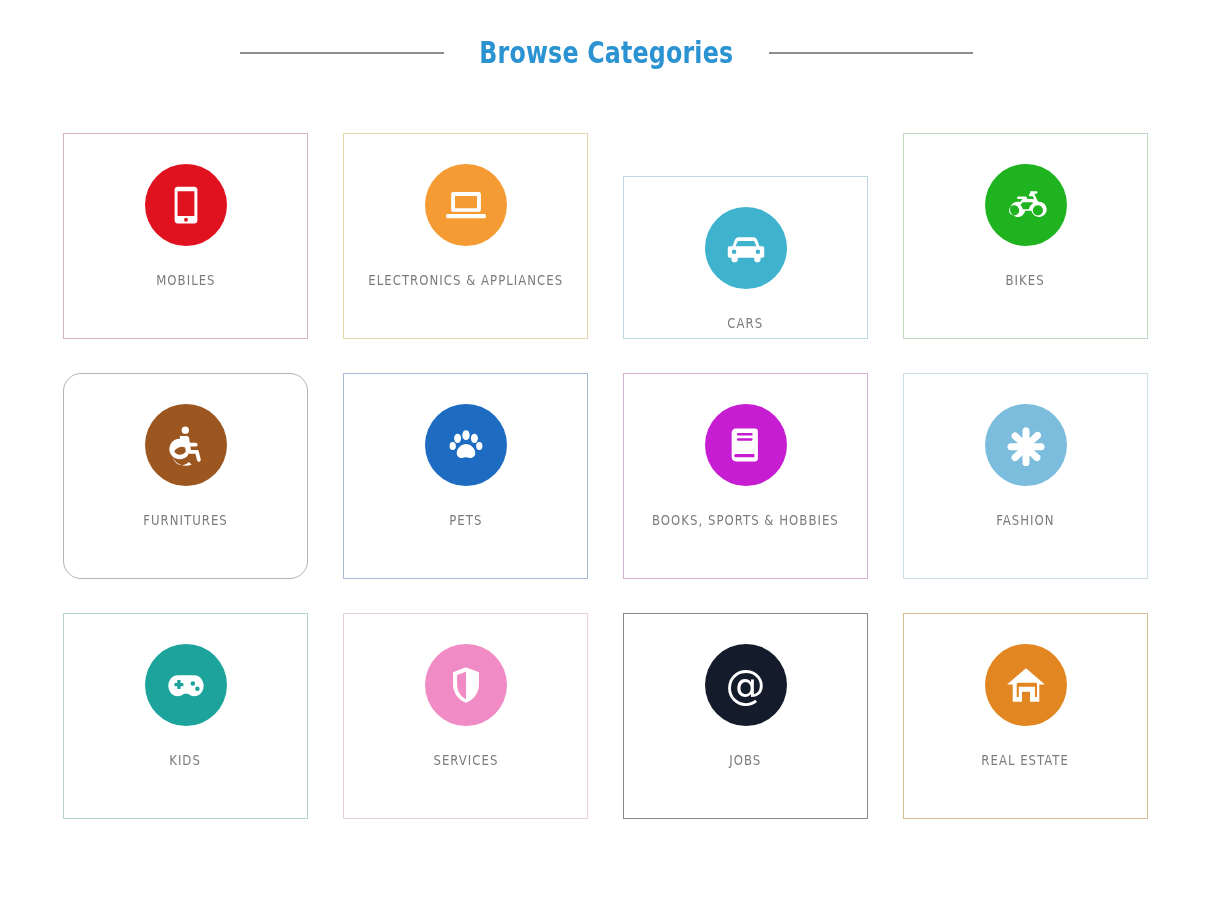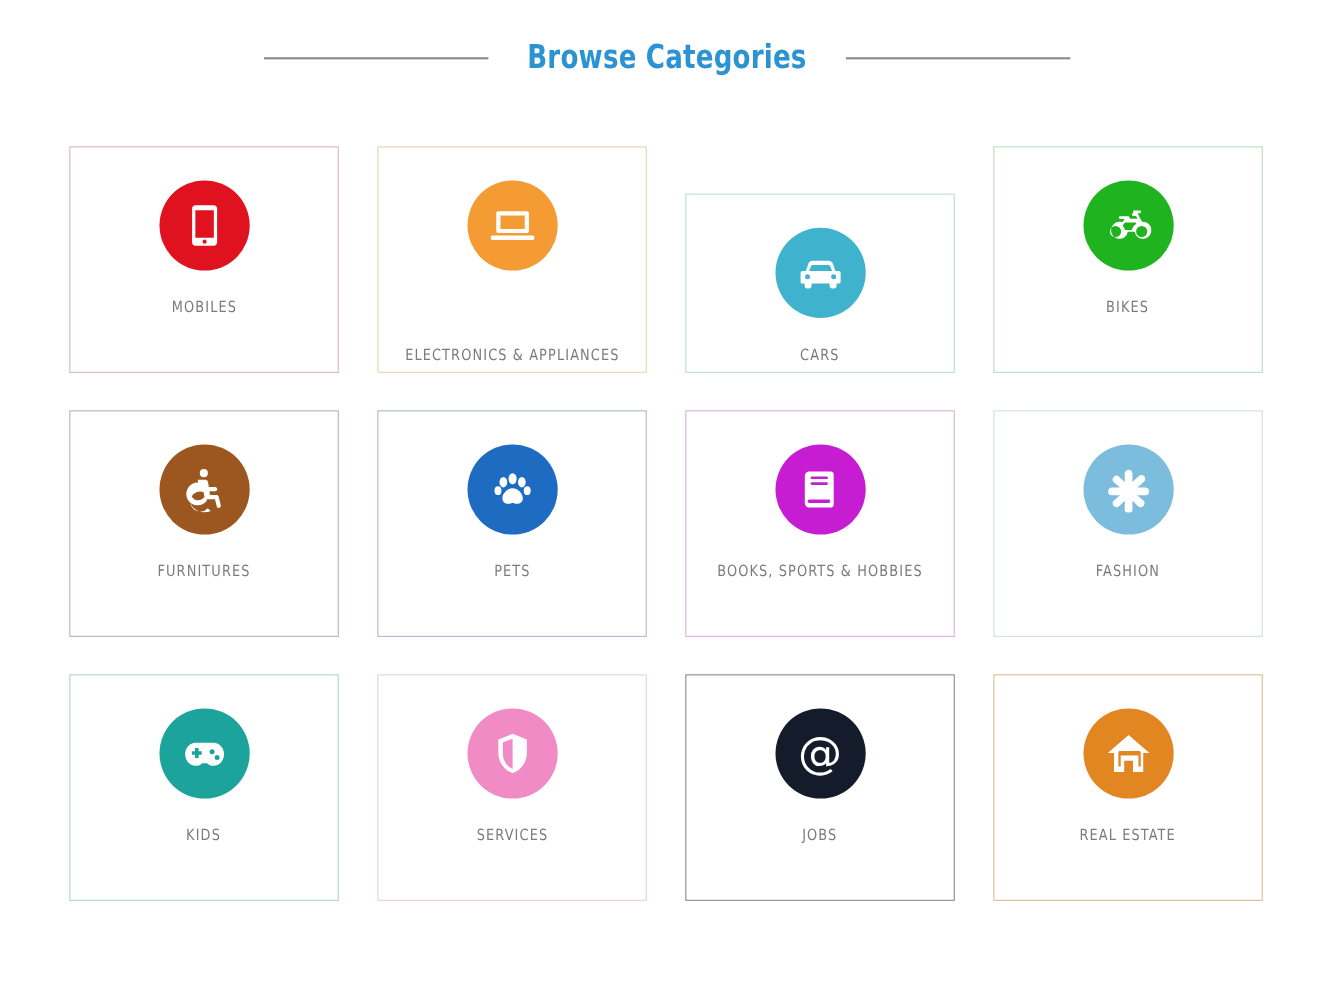--- a/index.html
+++ b/index.html
@@ -126,21 +126,21 @@
 
   <div class="grid" id="grid">
       <div class="cat-card" style="border-color: rgb(216, 183, 186);">
         <div class="icon-circle" style="background: rgb(225, 18, 31);">
           <svg viewBox="0 0 24 24">
             <path d="M7.2 1.5h9.6c1 0 1.7.8 1.7 1.7v17.6c0 1-.8 1.7-1.7 1.7H7.2c-1 0-1.7-.8-1.7-1.7V3.2c0-1 .8-1.7 1.7-1.7zm0 2.6v14.2h9.6V4.1H7.2zM12 19.3a1.1 1.1 0 1 0 0 2.2 1.1 1.1 0 0 0 0-2.2z"></path>
           </svg>
         </div>
         <div class="cat-label">MOBILES</div>
       </div>
-      <div class="cat-card" style="border-color: rgb(232, 211, 173); gap: 43px;">
+      <div class="cat-card" style="border-color: rgb(232, 211, 173);">
         <div class="icon-circle" style="background: rgb(244, 155, 52);">
           <svg viewBox="0 0 24 24">
             <path d="M4.6 4.6h14.8c.6 0 1.1.5 1.1 1.1v9.1c0 .6-.5 1.1-1.1 1.1H4.6c-.6 0-1.1-.5-1.1-1.1V5.7c0-.6.5-1.1 1.1-1.1zm1.1 2.2v7h12.6v-7H5.7zM1.4 17.2h21.2c.4 0 .7.3.7.7v.9c0 .4-.3.7-.7.7H1.4c-.4 0-.7-.3-.7-.7v-.9c0-.4.3-.7.7-.7z"></path>
           </svg>
         </div>
         <div class="cat-label">ELECTRONICS &amp; APPLIANCES</div>
       </div>
       <div class="cat-card" style="border-color: rgb(188, 217, 227); margin-top: 43px;">
         <div class="icon-circle" style="background: rgb(63, 179, 206);">
           <svg viewBox="0 0 24 24">
@@ -150,21 +150,21 @@
         <div class="cat-label">CARS</div>
       </div>
       <div class="cat-card" style="border-color: rgb(188, 220, 194);">
         <div class="icon-circle" style="background: rgb(31, 179, 31);">
           <svg viewBox="0 0 24 24">
             <path d="M14.4 4.2h3.4c.4 0 .7.3.7.7s-.3.7-.7.7h-1.1l1 2.1 1.3 2.4h.4a4.4 4.4 0 1 1-4.3 5.2h-3.5a4.4 4.4 0 1 1-4.4-5.2c.5 0 1 .1 1.5.2l1.3-1.7H7.6c-.4 0-.7-.3-.7-.7s.3-.7.7-.7h4.5l.7 1.3h3.8l-.7-1.5h-1.5c-.4 0-.7-.3-.7-.7s.3-.7.7-.7zm-1 6.2h-3.3L8.8 12.2c.7.5 1.2 1.3 1.4 2.2h3.5c.2-1.4 1.1-2.6 2.3-3.2l-.3-.8h-1.3zM5.2 12.2a2.9 2.9 0 1 0 0 5.8 2.9 2.9 0 0 0 0-5.8zm13.6 0a2.9 2.9 0 1 0 0 5.8 2.9 2.9 0 0 0 0-5.8z"></path>
           </svg>
         </div>
         <div class="cat-label">BIKES</div>
       </div>
-      <div class="cat-card" style="border-color: rgb(188, 178, 174);">
+      <div class="cat-card" style="border-color: rgb(188, 178, 174); border-radius: 18px;">
         <div class="icon-circle" style="background: rgb(156, 86, 32);">
           <svg viewBox="0 0 24 24">
             <path d="M11.6 1.4a2.1 2.1 0 1 1 0 4.2 2.1 2.1 0 0 1 0-4.2zM9.8 6.9h2.6c.7 0 1.3.5 1.4 1.2l.4 2.6h3.3c.6 0 1.1.5 1.1 1.1s-.5 1.1-1.1 1.1h-3l.3 1.9h3.5c.5 0 .9.3 1 .8l1.1 4.6c.1.6-.2 1.2-.8 1.3-.6.2-1.2-.2-1.3-.8l-.9-3.7h-4.1c-.7 0-1.3-.5-1.4-1.2l-.4-2.4a5.2 5.2 0 1 0 2.1 8.3l1.6 1.5A7.4 7.4 0 1 1 8.7 8.3l-.3-1.4z"></path>
             <path d="M8.4 8.4a5.9 5.9 0 1 0 5 9l-1.6-1.5a3.8 3.8 0 1 1-3.1-5.9z"></path>
           </svg>
         </div>
         <div class="cat-label">FURNITURES</div>
       </div>
       <div class="cat-card" style="border-color: rgb(168, 185, 212);">
         <div class="icon-circle" style="background: rgb(29, 108, 193);">

